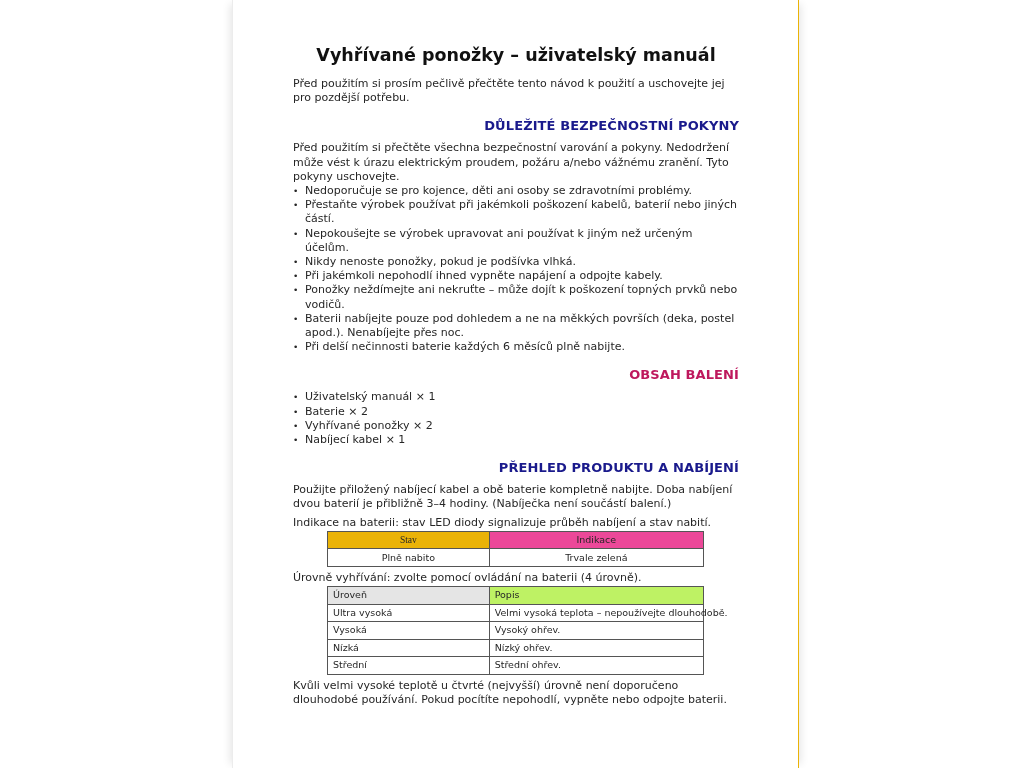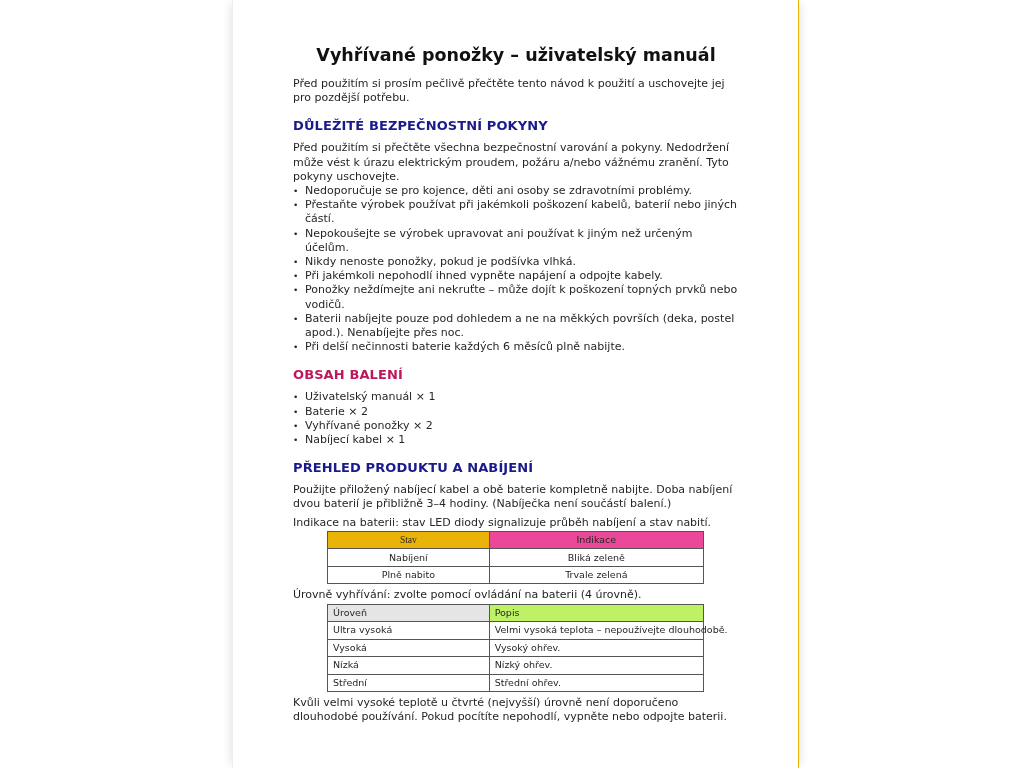--- a/index.html
+++ b/index.html
@@ -39,20 +39,21 @@
       text-align: center;
       color: #111111;
     }
     h2 {
       margin: 12px 0 7px 0;
       font-size: 13px;
       line-height: 17px;
       font-weight: bold;
       color: #1a1a8c;
       letter-spacing: 0.1px;
+      text-align: right;
     }
     p {
       margin: 0;
     }
     ul {
       margin: 0;
       padding: 0;
       list-style: none;
     }
     ul li {
@@ -130,24 +131,20 @@
           <col style="width:57%">
         </colgroup>
       <thead>
         <tr>
           <th style="background: #eab308; font-family: Liberation Serif, serif;">Stav</th>
           <th style="background: #ec4899;">Indikace</th>
         </tr>
       </thead>
       <tbody>
         <tr>
-          <td>Nabíjení</td>
-          <td>Bliká zeleně</td>
-        </tr>
-        <tr>
           <td>Plně nabito</td>
           <td>Trvale zelená</td>
         </tr>
       </tbody>
     </table>
 
     <p>Úrovně vyhřívání: zvolte pomocí ovládání na baterii (4 úrovně).</p>
 
     <table class="t-left t-gap">
       <colgroup>

